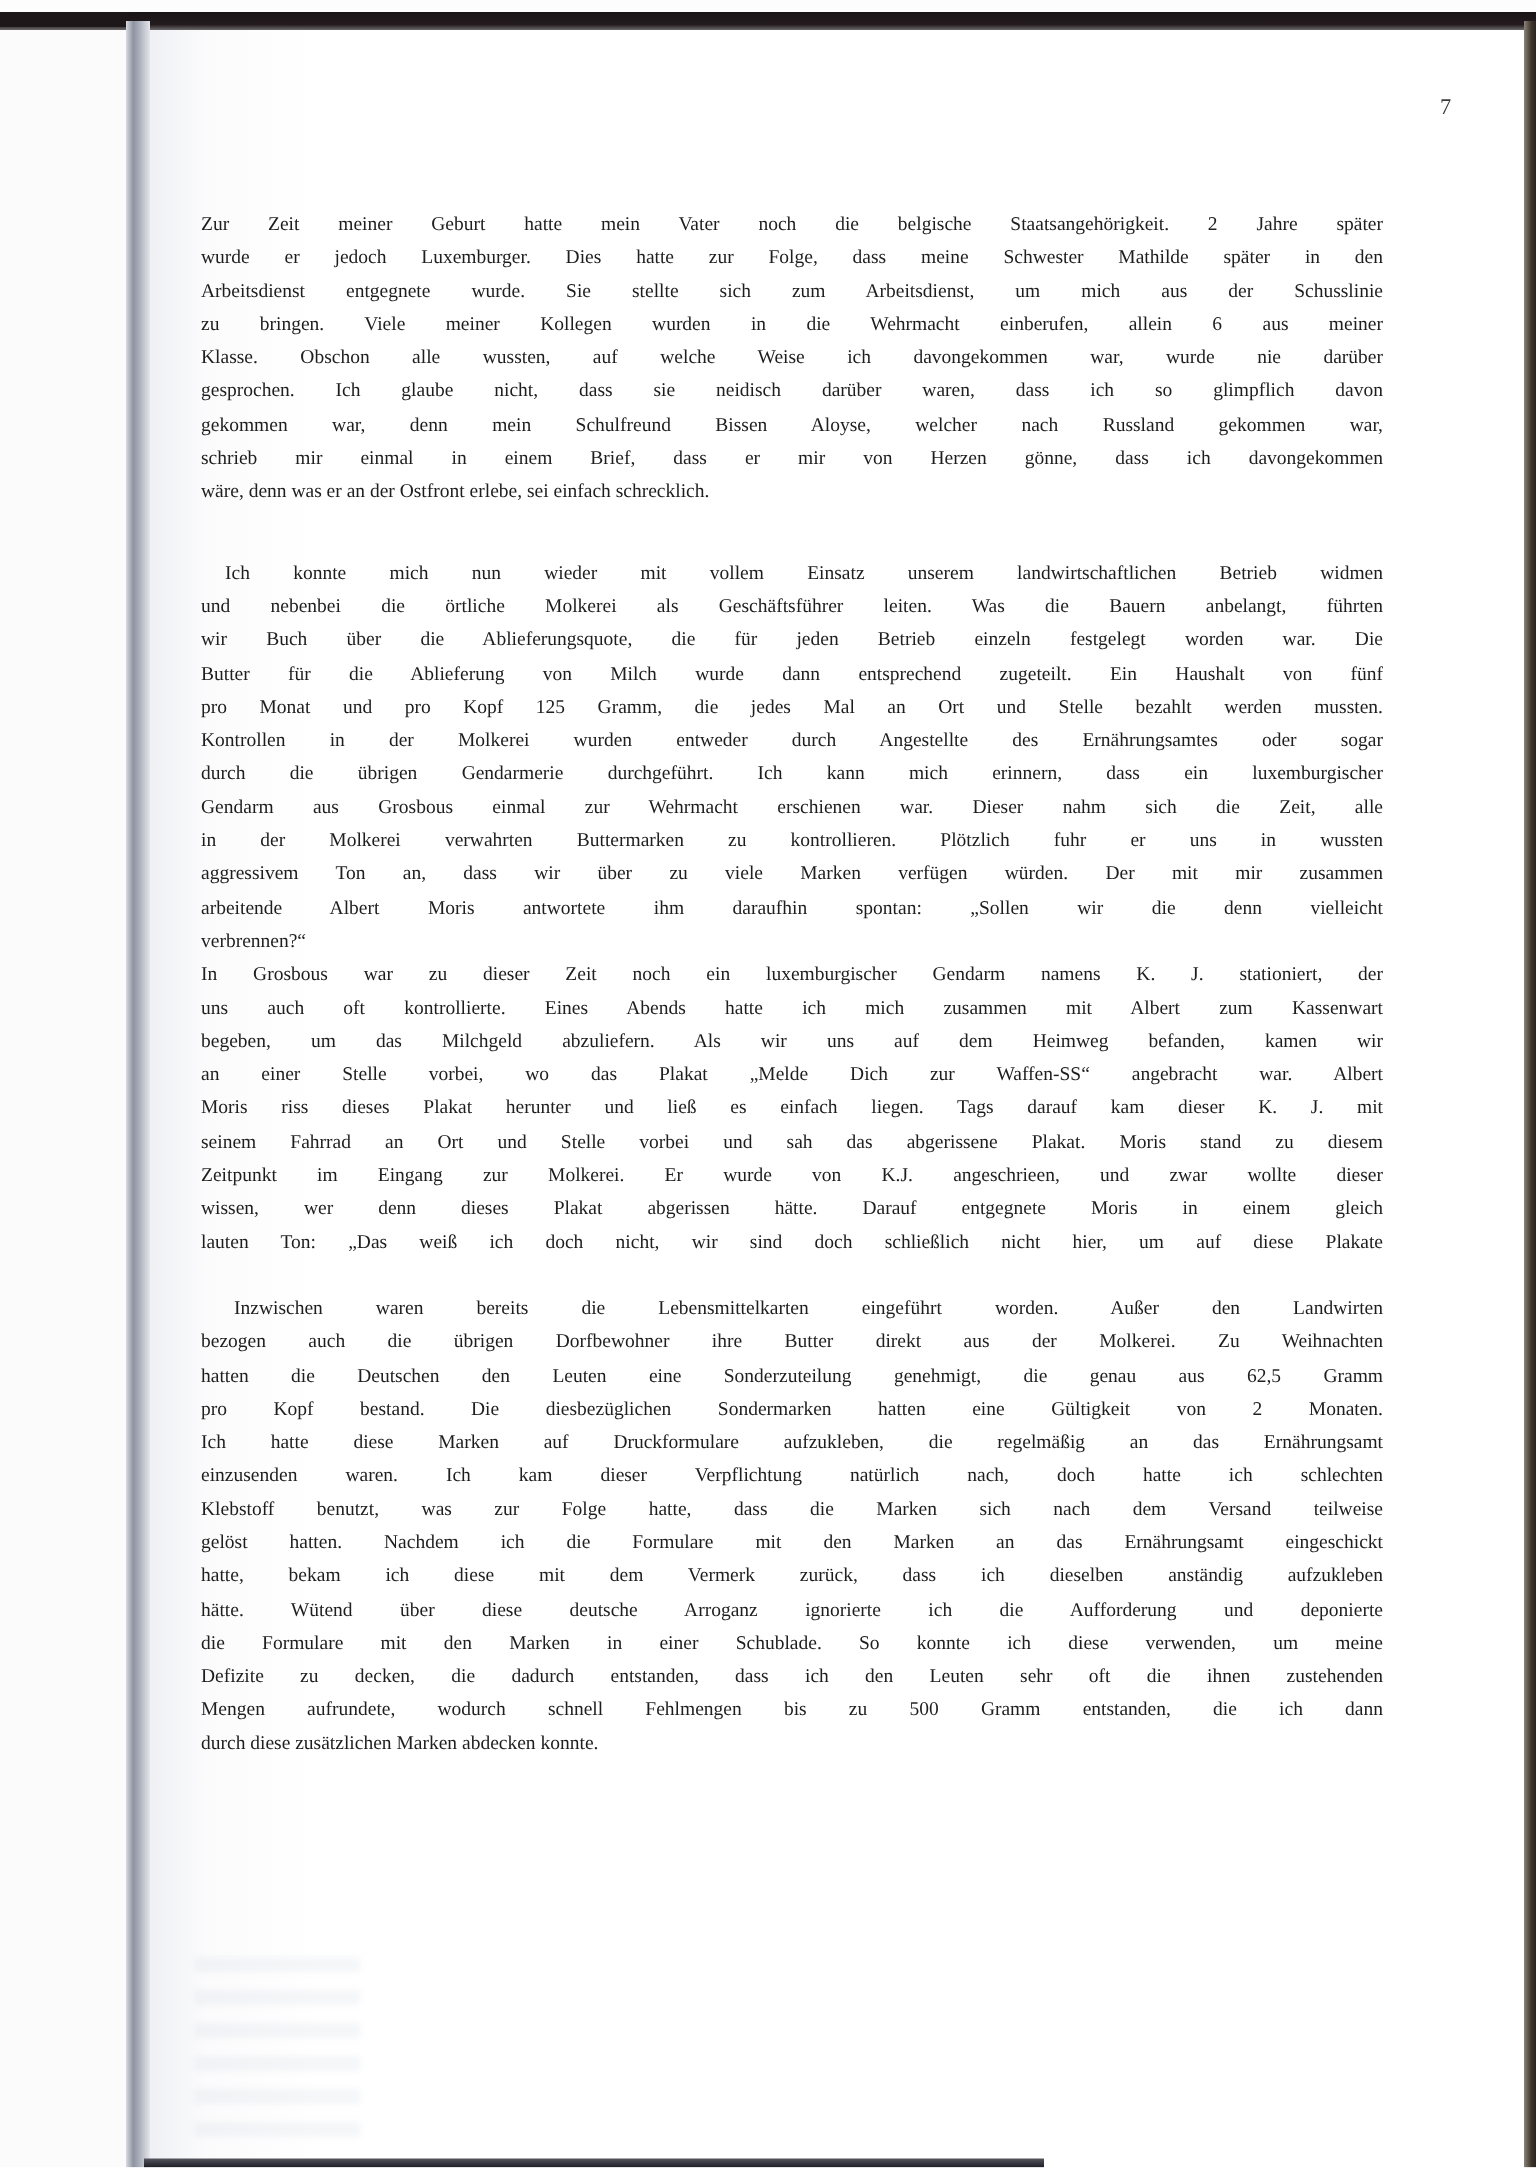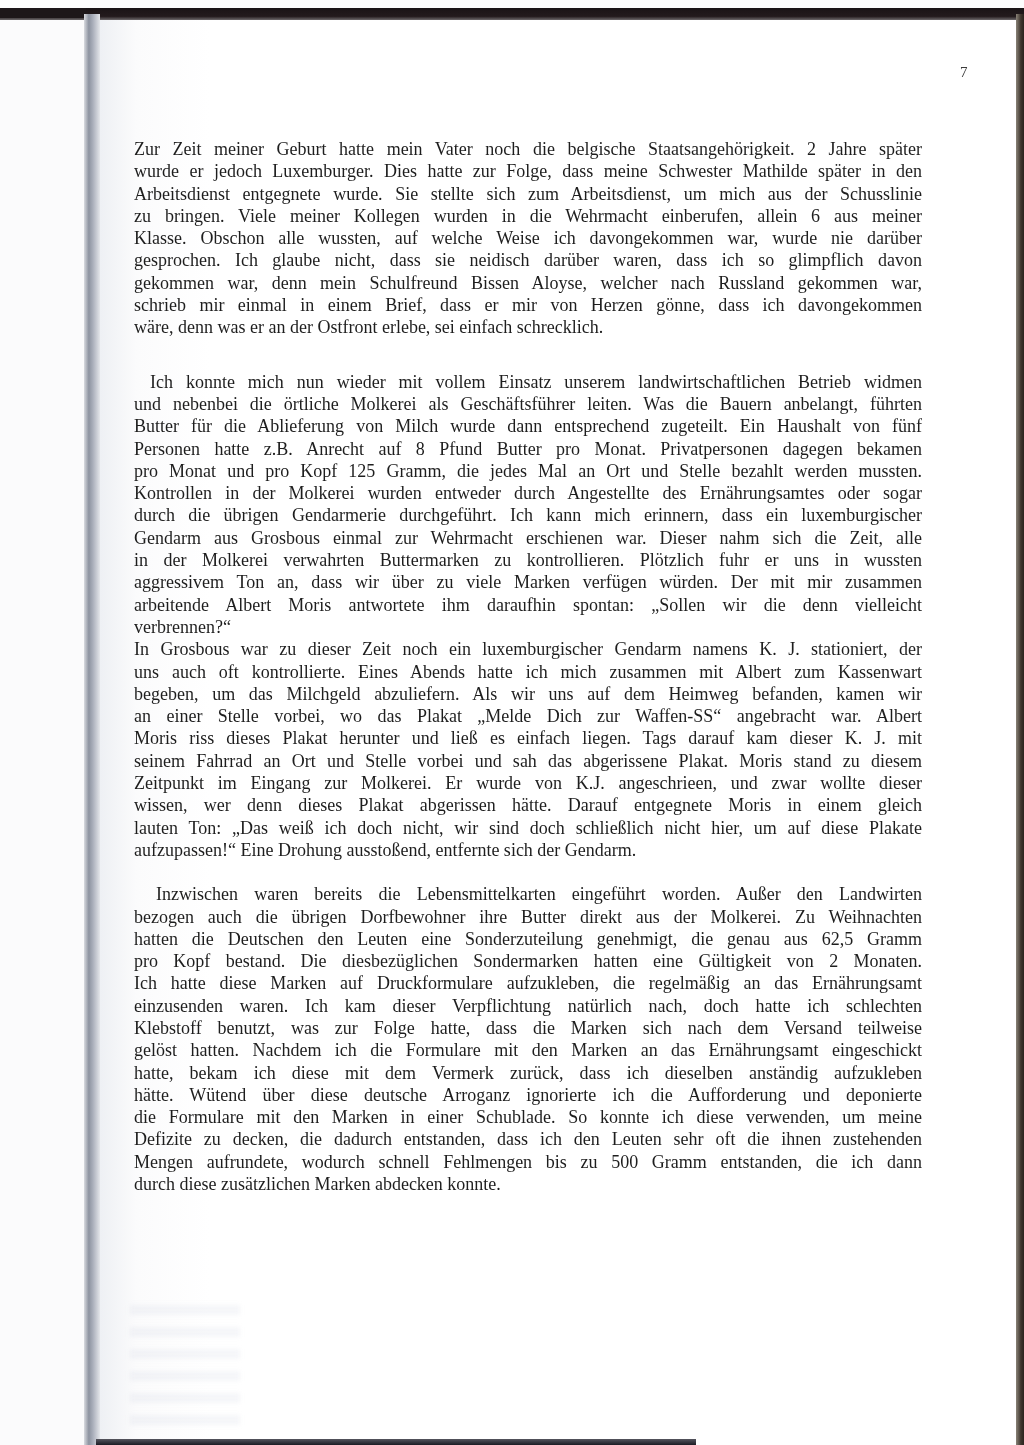--- a/index.html
+++ b/index.html
@@ -67,21 +67,21 @@
     font-family: "Liberation Serif", "DejaVu Serif", serif;
     font-size: 15px;
     color: #3a3a3a;
   }
   .text-block {
     position: absolute;
     left: 134px;
     top: 138px;
     width: 788px;
     font-family: "Liberation Serif", "DejaVu Serif", serif;
-    font-size: 18px;
+    font-size: 13px;
     color: #1e1e1e;
   }
   .paragraph {
     margin: 0;
   }
   .paragraph + .paragraph.gap {
     margin-top: 22px;
   }
   .line {
     display: block;
@@ -135,42 +135,41 @@
         <span class="line">zu bringen. Viele meiner Kollegen wurden in die Wehrmacht einberufen, allein 6 aus meiner</span>
         <span class="line">Klasse. Obschon alle wussten, auf welche Weise ich davongekommen war, wurde nie darüber</span>
         <span class="line">gesprochen. Ich glaube nicht, dass sie neidisch darüber waren, dass ich so glimpflich davon</span>
         <span class="line">gekommen war, denn mein Schulfreund Bissen Aloyse, welcher nach Russland gekommen war,</span>
         <span class="line">schrieb mir einmal in einem Brief, dass er mir von Herzen gönne, dass ich davongekommen</span>
         <span class="line last">wäre, denn was er an der Ostfront erlebe, sei einfach schrecklich.</span>
       </div>
       <div class="paragraph gap">
         <span class="line indent">Ich konnte mich nun wieder mit vollem Einsatz unserem landwirtschaftlichen Betrieb widmen</span>
         <span class="line">und nebenbei die örtliche Molkerei als Geschäftsführer leiten. Was die Bauern anbelangt, führten</span>
+        <span class="line">wir Buch über die Ablieferungsquote, die für jeden Betrieb einzeln festgelegt worden war. Die</span>
         <span class="line">Butter für die Ablieferung von Milch wurde dann entsprechend zugeteilt. Ein Haushalt von fünf</span>
-        <span class="line">Personen hatte z.B. Anrecht auf 8 Pfund Butter pro Monat. Privatpersonen dagegen bekamen</span>
         <span class="line">pro Monat und pro Kopf 125 Gramm, die jedes Mal an Ort und Stelle bezahlt werden mussten.</span>
         <span class="line">Kontrollen in der Molkerei wurden entweder durch Angestellte des Ernährungsamtes oder sogar</span>
         <span class="line">durch die übrigen Gendarmerie durchgeführt. Ich kann mich erinnern, dass ein luxemburgischer</span>
         <span class="line">Gendarm aus Grosbous einmal zur Wehrmacht erschienen war. Dieser nahm sich die Zeit, alle</span>
         <span class="line">in der Molkerei verwahrten Buttermarken zu kontrollieren. Plötzlich fuhr er uns in wussten</span>
         <span class="line">aggressivem Ton an, dass wir über zu viele Marken verfügen würden. Der mit mir zusammen</span>
         <span class="line">arbeitende Albert Moris antwortete ihm daraufhin spontan: „Sollen wir die denn vielleicht</span>
         <span class="line last">verbrennen?“</span>
       </div>
       <div class="paragraph">
         <span class="line">In Grosbous war zu dieser Zeit noch ein luxemburgischer Gendarm namens K. J. stationiert, der</span>
         <span class="line">uns auch oft kontrollierte. Eines Abends hatte ich mich zusammen mit Albert zum Kassenwart</span>
         <span class="line">begeben, um das Milchgeld abzuliefern. Als wir uns auf dem Heimweg befanden, kamen wir</span>
         <span class="line">an einer Stelle vorbei, wo das Plakat „Melde Dich zur Waffen-SS“ angebracht war. Albert</span>
         <span class="line">Moris riss dieses Plakat herunter und ließ es einfach liegen. Tags darauf kam dieser K. J. mit</span>
         <span class="line">seinem Fahrrad an Ort und Stelle vorbei und sah das abgerissene Plakat. Moris stand zu diesem</span>
         <span class="line">Zeitpunkt im Eingang zur Molkerei. Er wurde von K.J. angeschrieen, und zwar wollte dieser</span>
         <span class="line">wissen, wer denn dieses Plakat abgerissen hätte. Darauf entgegnete Moris in einem gleich</span>
         <span class="line">lauten Ton: „Das weiß ich doch nicht, wir sind doch schließlich nicht hier, um auf diese Plakate</span>
-        <span class="line last">aufzupassen!“ Eine Drohung ausstoßend, entfernte sich der Gendarm.</span>
       </div>
       <div class="paragraph gap">
         <span class="line indent-small">Inzwischen waren bereits die Lebensmittelkarten eingeführt worden. Außer den Landwirten</span>
         <span class="line">bezogen auch die übrigen Dorfbewohner ihre Butter direkt aus der Molkerei. Zu Weihnachten</span>
         <span class="line">hatten die Deutschen den Leuten eine Sonderzuteilung genehmigt, die genau aus  62,5 Gramm</span>
         <span class="line">pro Kopf bestand. Die diesbezüglichen Sondermarken hatten eine Gültigkeit von 2 Monaten.</span>
         <span class="line">Ich hatte diese Marken auf Druckformulare aufzukleben, die regelmäßig an das Ernährungsamt</span>
         <span class="line">einzusenden waren. Ich kam dieser Verpflichtung natürlich nach, doch hatte ich schlechten</span>
         <span class="line">Klebstoff benutzt, was zur Folge hatte, dass die Marken sich nach dem Versand teilweise</span>
         <span class="line">gelöst hatten. Nachdem ich die Formulare mit den Marken an das Ernährungsamt eingeschickt</span>

